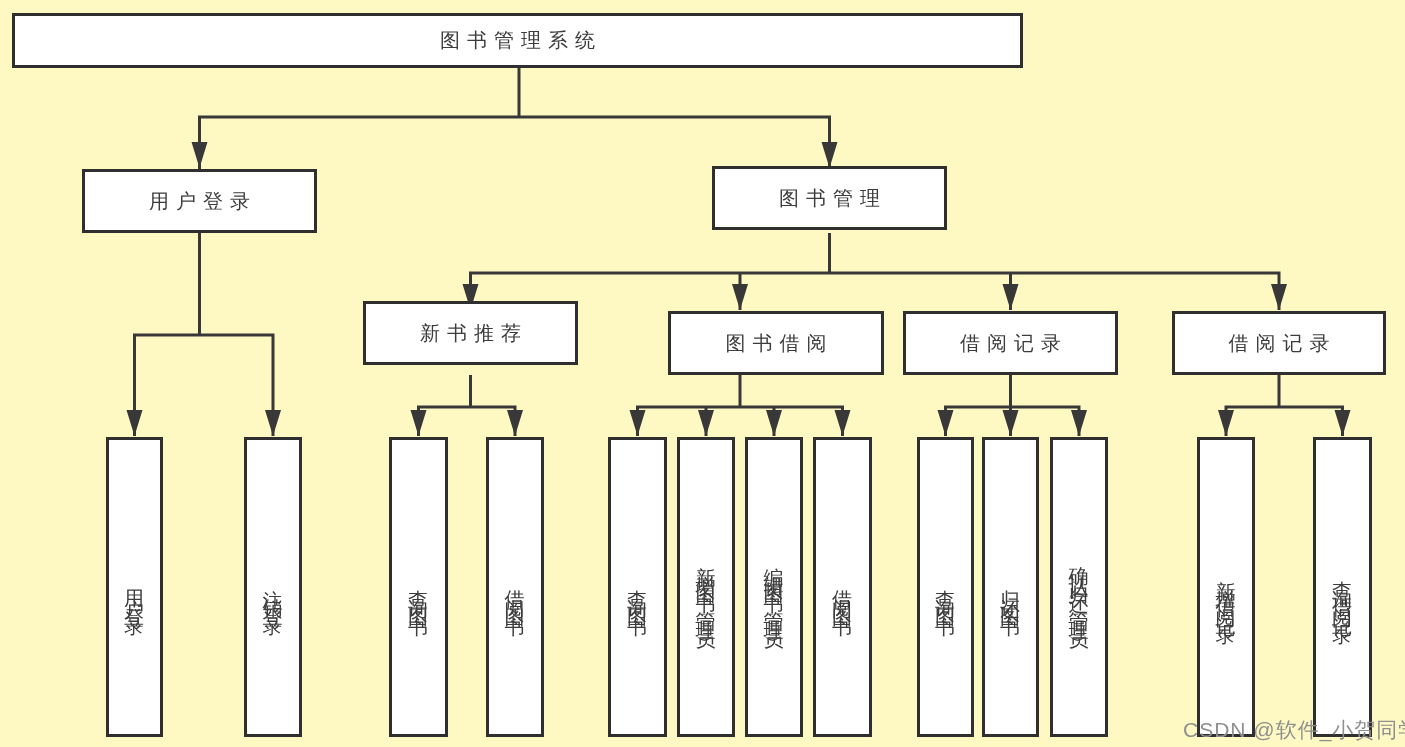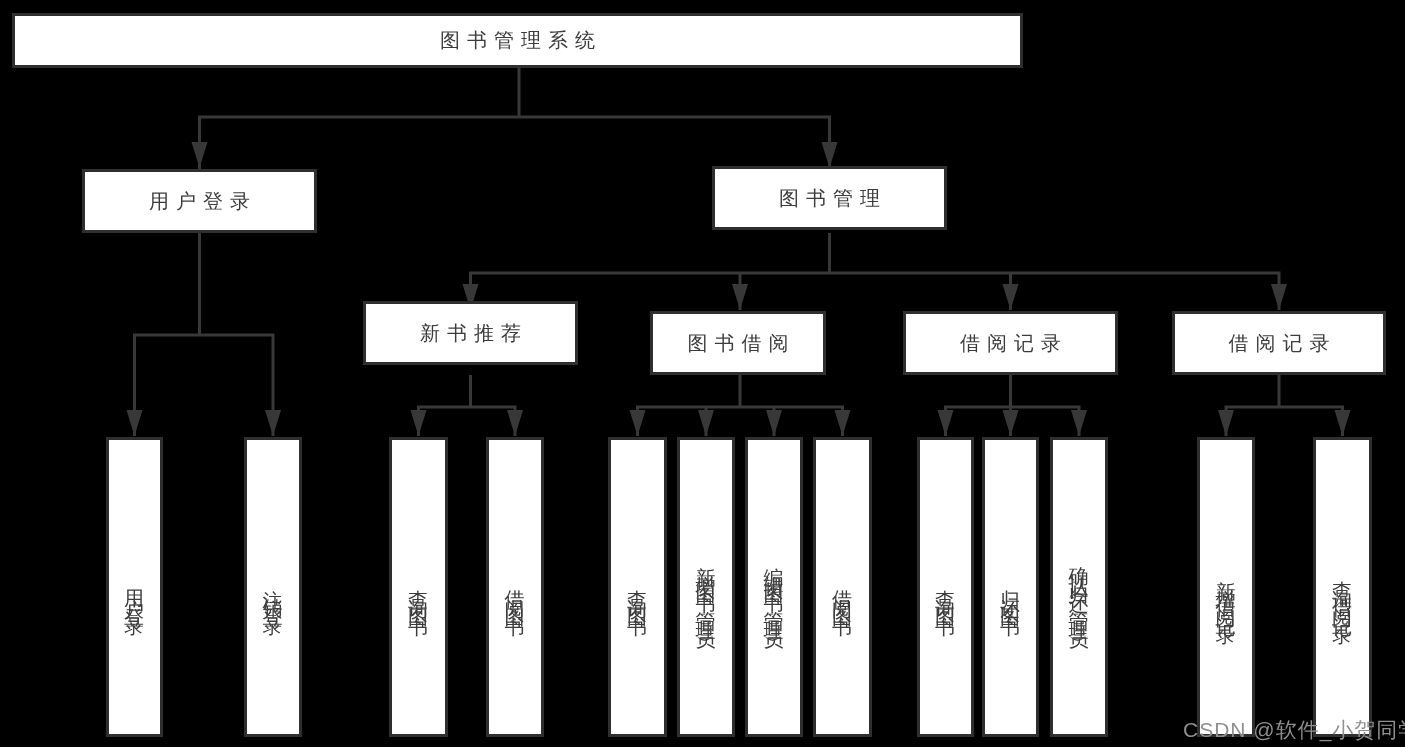--- a/index.html
+++ b/index.html
@@ -1,19 +1,19 @@
 <!DOCTYPE html>
 <html><head>
 <meta charset="utf-8">
 <style>
   html,body { margin:0; padding:0; background:#ffffff; }
   .stage {
     position:relative;
     width:1405px; height:747px;
-    background:#000000;
+    background:#fef9c3;
     overflow:hidden;
     font-family:"Liberation Sans", sans-serif;
   }
   .connectors { position:absolute; left:0; top:0; width:1405px; height:747px; }
   .box {
     position:absolute;
     box-sizing:border-box;
     background:#ffffff;
     border:3px solid #2f2f2f;
     display:flex; align-items:center; justify-content:center;
@@ -93,21 +93,21 @@
   <div class="box" style="left:82px;top:169px;width:235px;height:64px">
     <span class="hlabel">用户登录</span>
   </div>
   <div class="box" style="left:712px;top:166px;width:235px;height:64px">
     <span class="hlabel">图书管理</span>
   </div>
 
   <div class="box" style="left:363px;top:301px;width:215px;height:64px">
     <span class="hlabel">新书推荐</span>
   </div>
-  <div class="box" style="left:650px;top:311px;width:176px;height:64px">
+  <div class="box" style="left:668px;top:311px;width:216px;height:64px">
     <span class="hlabel">图书借阅</span>
   </div>
   <div class="box" style="left:903px;top:311px;width:215px;height:64px">
     <span class="hlabel">借阅记录</span>
   </div>
   <div class="box" style="left:1172px;top:311px;width:214px;height:64px">
     <span class="hlabel">借阅记录</span>
   </div>
 
   <div class="box vbox" style="left:106px;top:437px;width:57px;height:300px">

